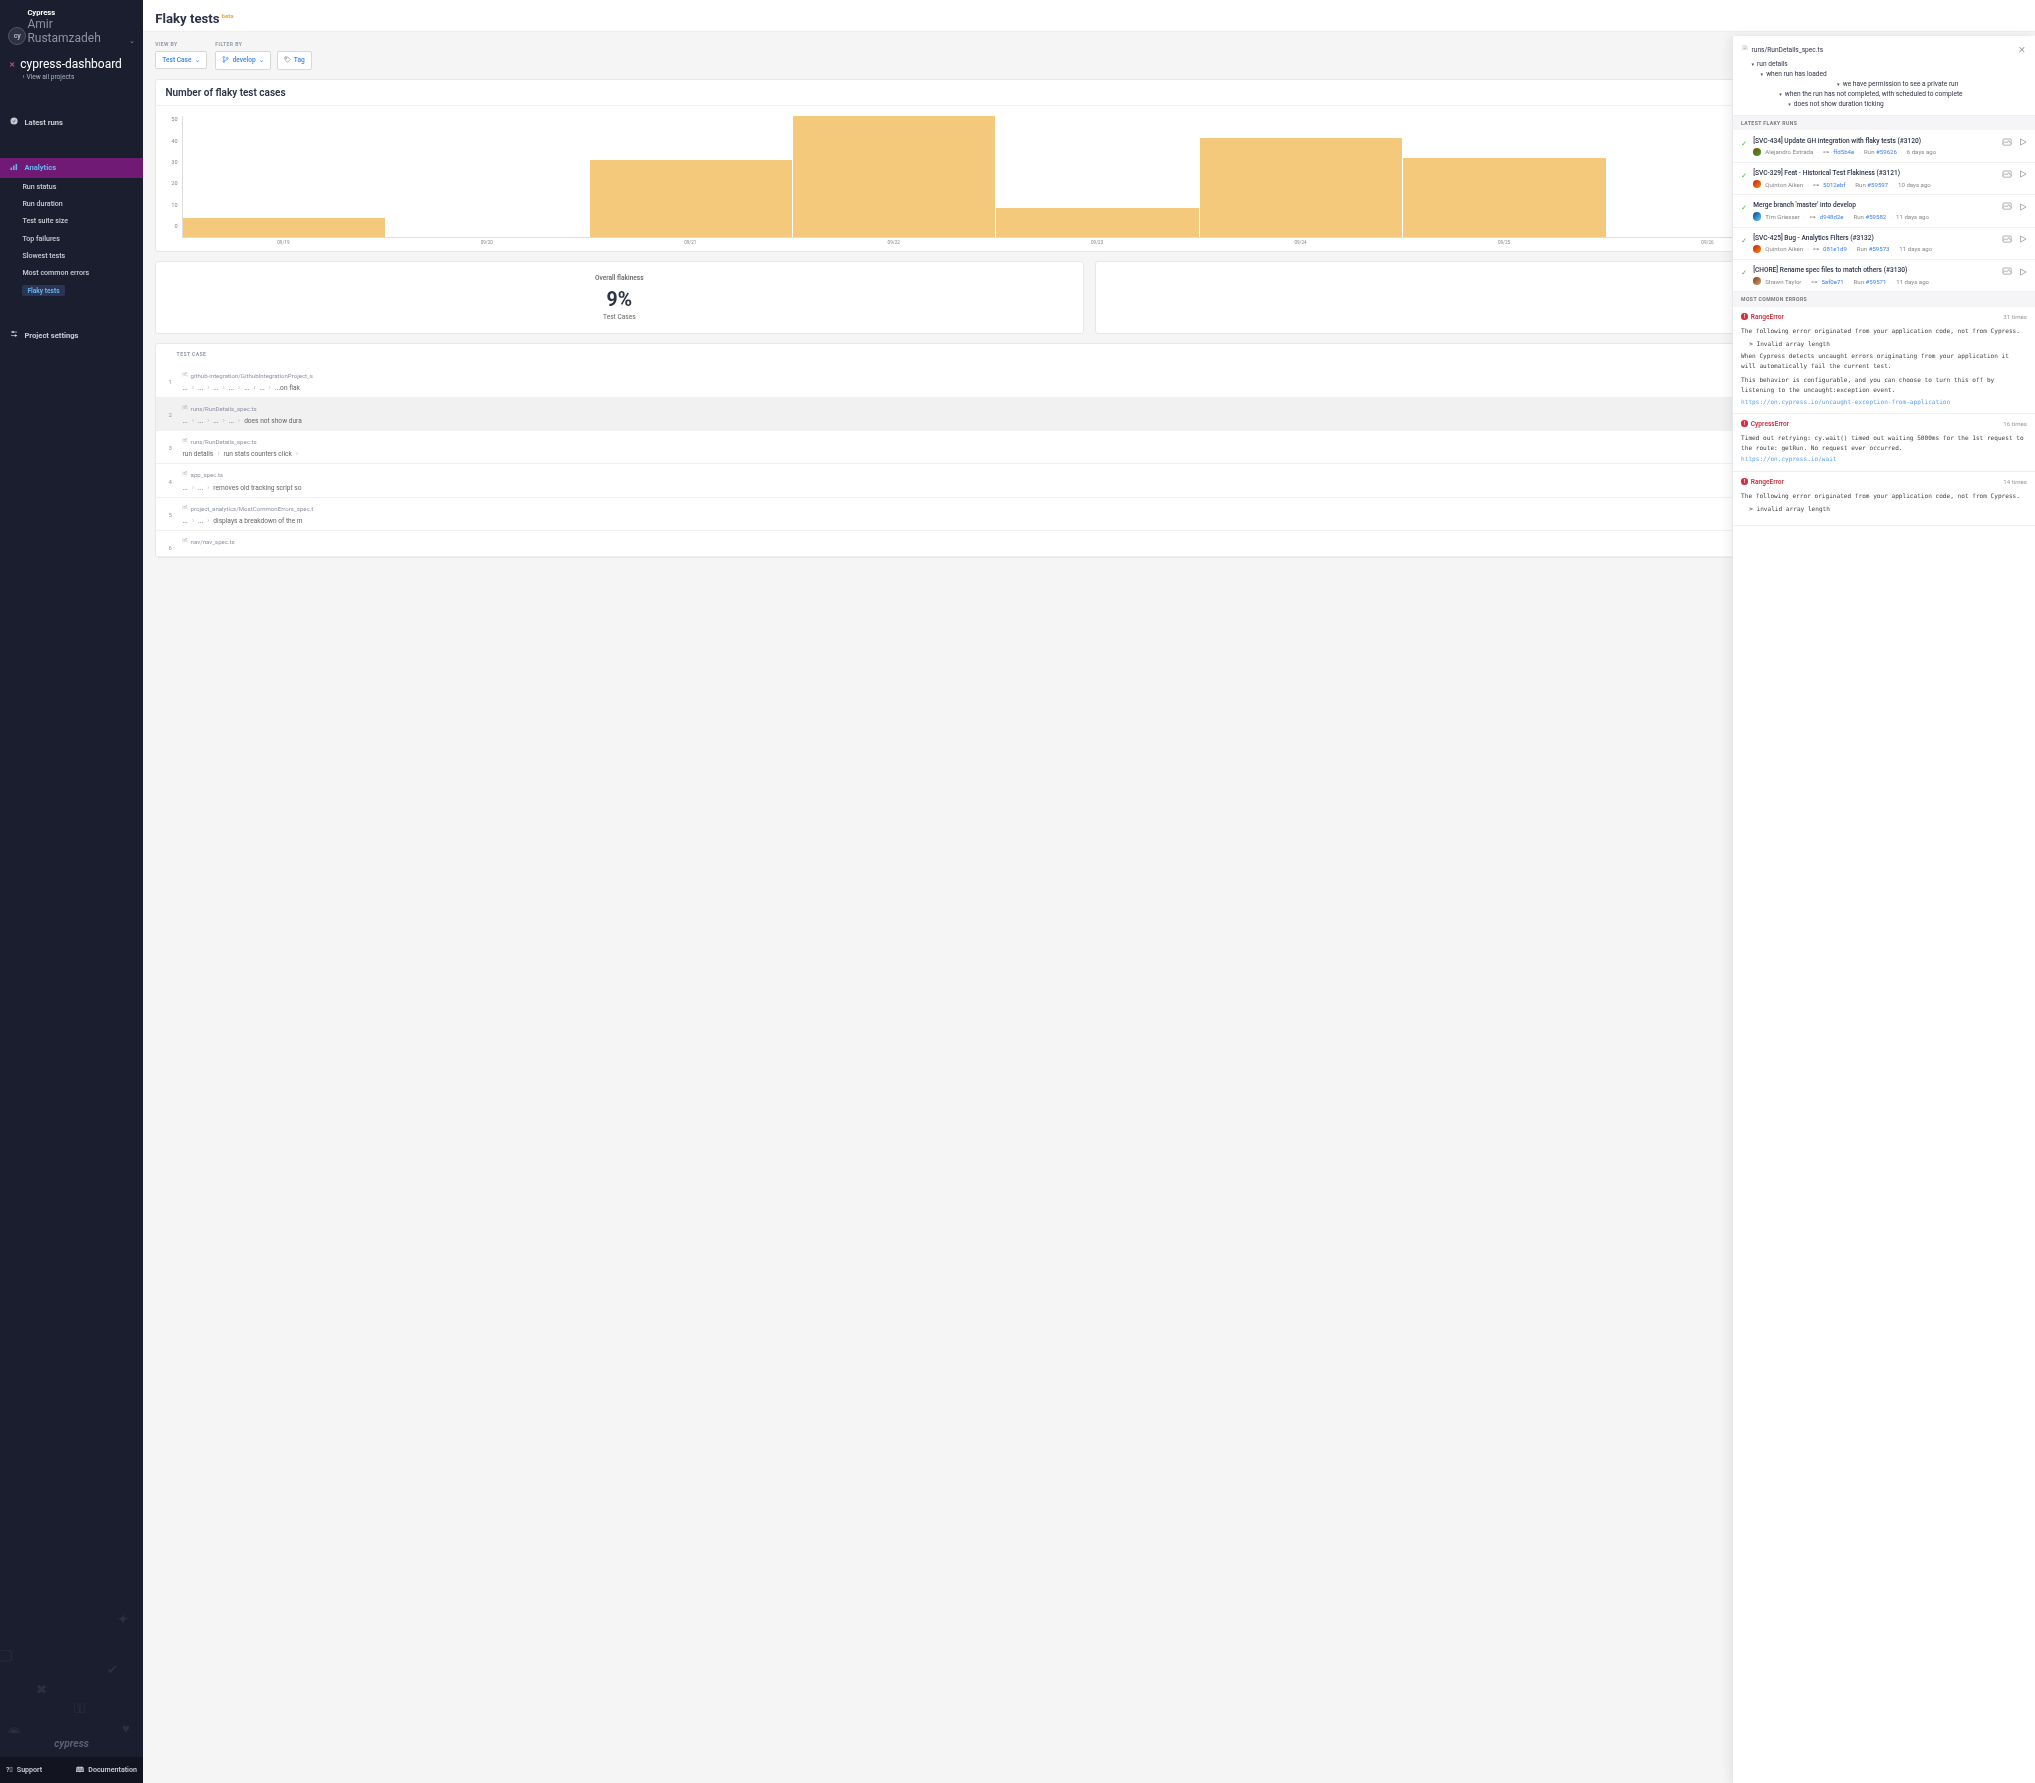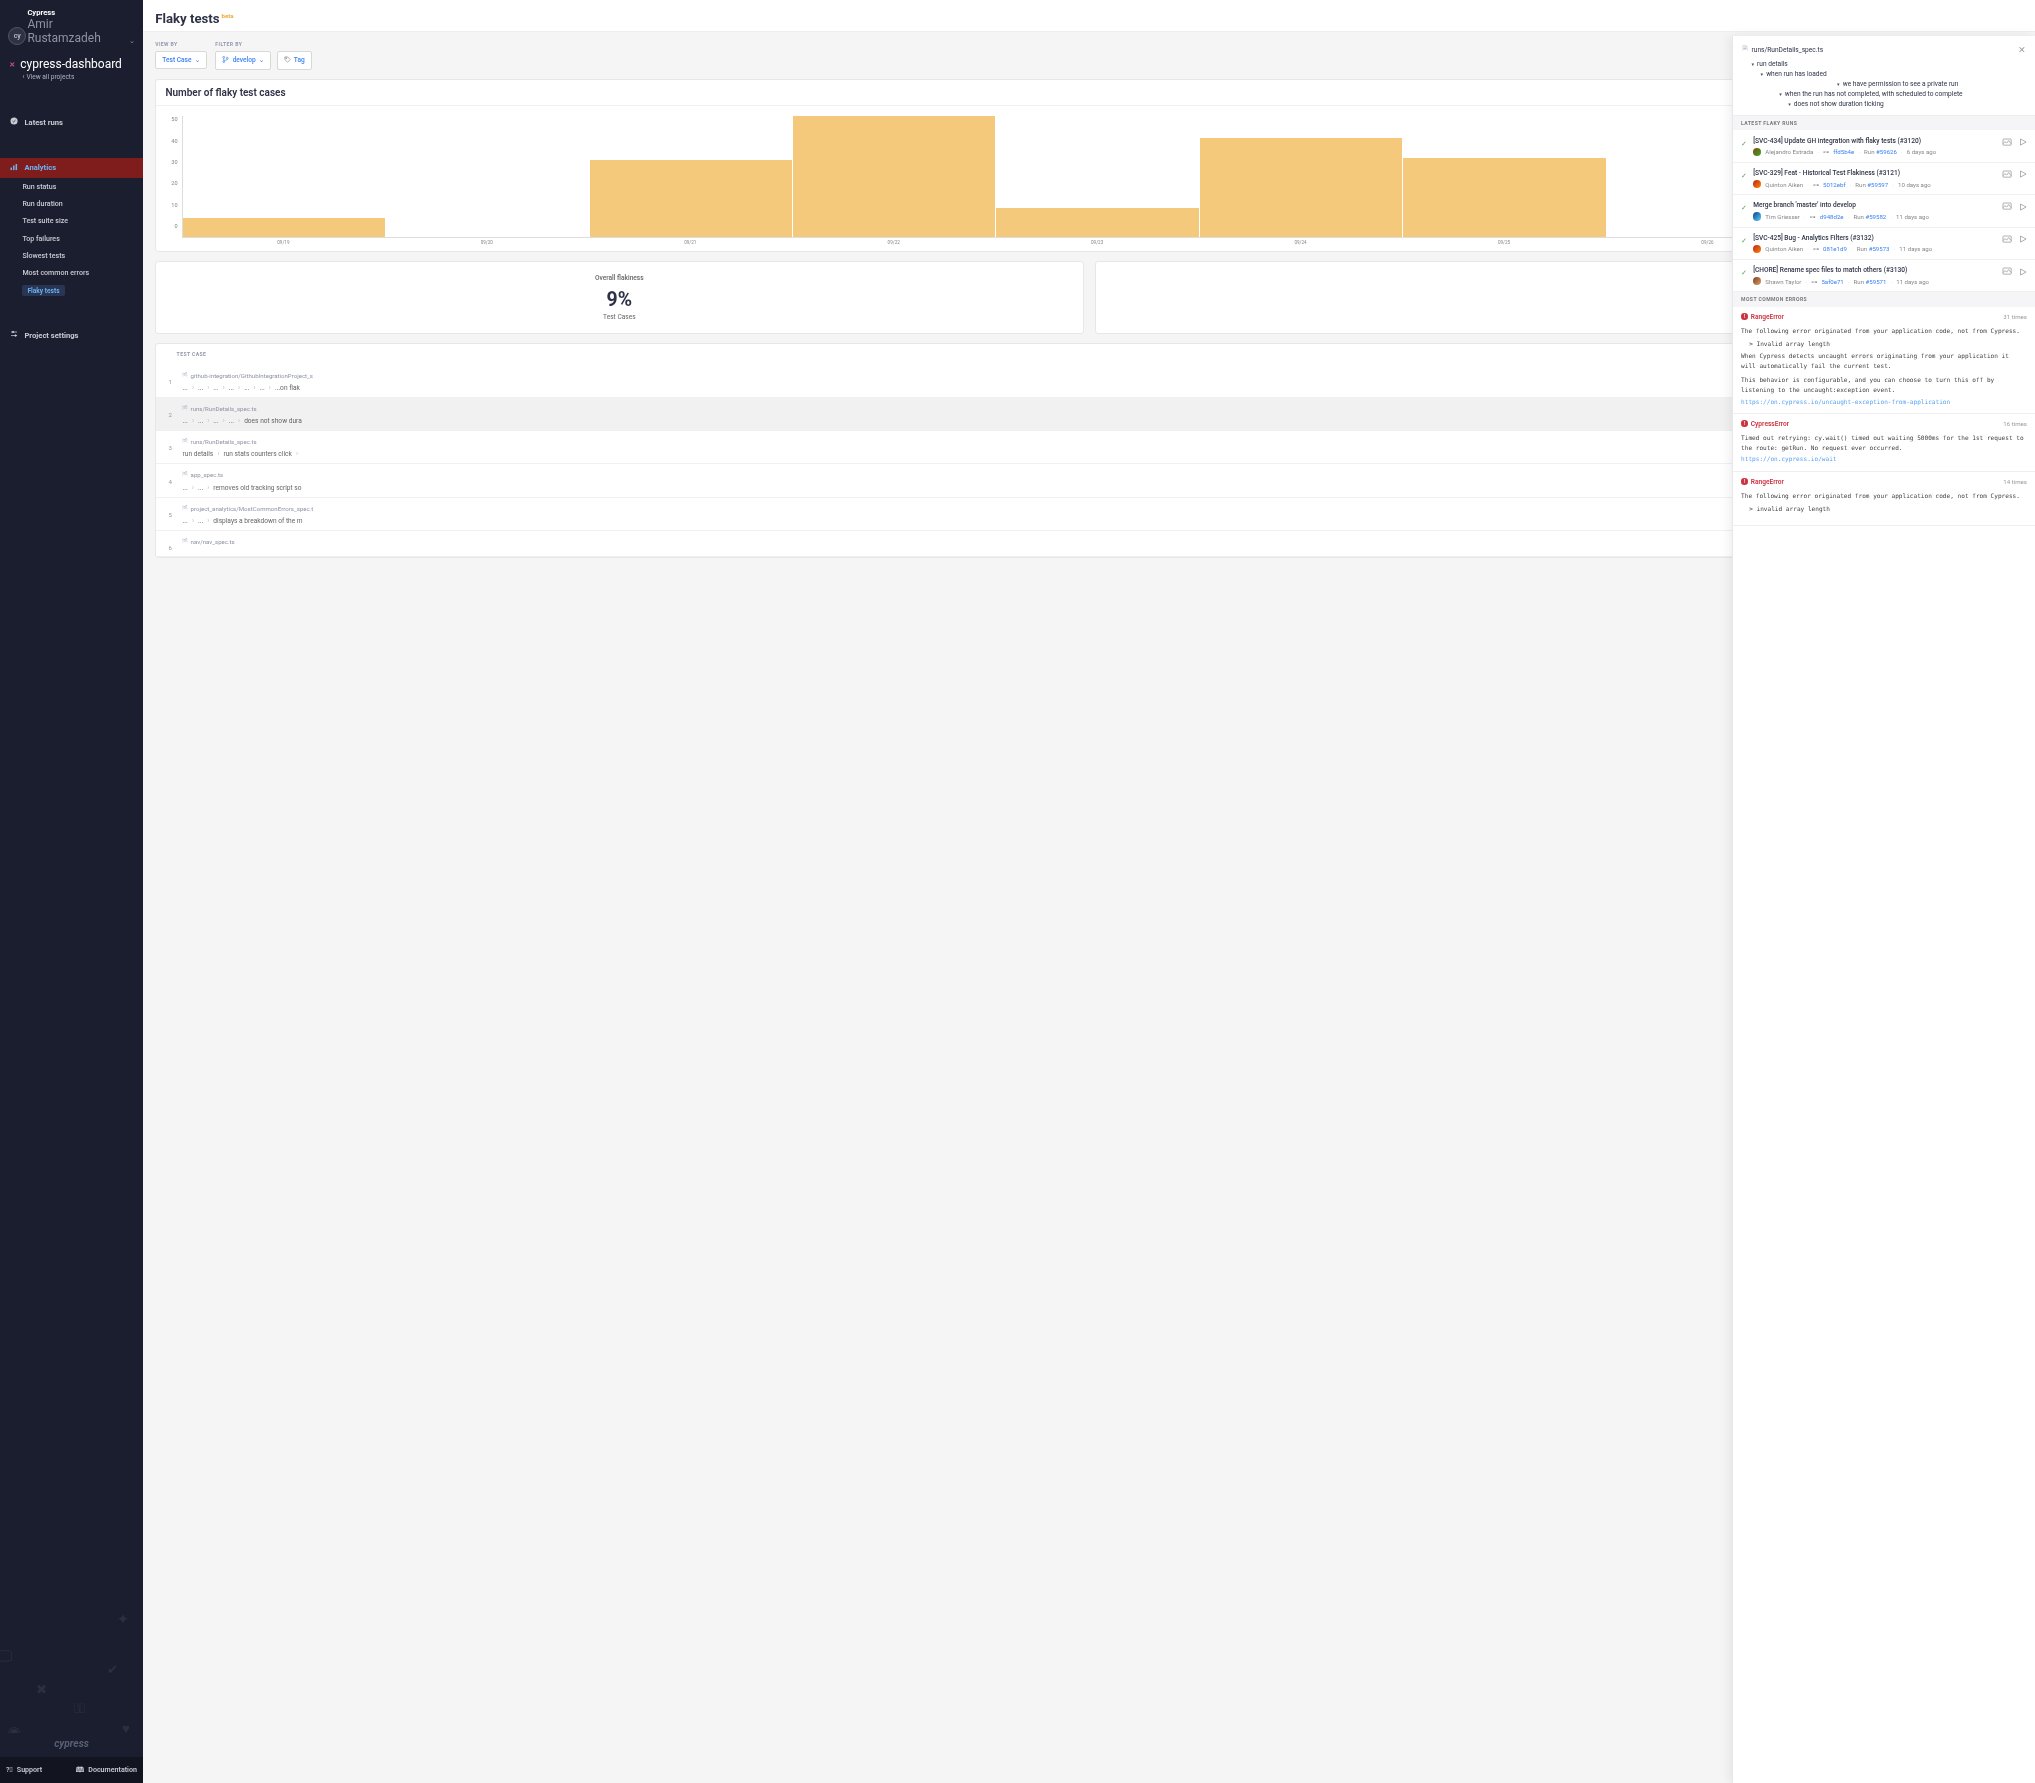--- a/index.html
+++ b/index.html
@@ -15,21 +15,21 @@
 .org-user { font-size: 12px; color: #8e92a4; }
 .sidebar-header .chevron { color: #8e92a4; }
 
 .project-name-row { padding: 4.1px 9.2px 2px; display: flex; align-items: center; gap: 5.1px; }
 .proj-close-icon { color: #c8507b; font-weight: bold; font-size: 7.1px; }
 .project-name { color: #fff; font-weight: 400; font-size: 12px; }
 .view-all { padding: 0 9.2px 6.1px 22.4px; font-size: 6.6px; color: #aeb1c1; display: flex; align-items: center; gap: 2px; }
 
 .nav-item { display: flex; align-items: center; gap: 6.1px; padding: 5.1px 9.2px; color: #c9cbd4; font-size: 7.6px; cursor: pointer; }
 .nav-item.section { font-weight: 700; margin-top: 25px; }
-.nav-item.active { background: #7f1d1d; color: #6bb5f3; font-weight: 700; }
+.nav-item.active { background: #701a75; color: #6bb5f3; font-weight: 700; }
 .nav-icon { width: 9.2px; text-align: center; }
 .sub-nav { padding-left: 22.4px; }
 .sub-nav .nav-item { padding: 4.1px 9.2px 4.1px 0; font-size: 7.1px; font-weight: 500; }
 .sub-nav .nav-item.selected { }
 .sub-nav .pill { background: #2a3554; color: #6bb5f3; padding: 1.5px 5.1px; border-radius: 2px; font-weight: 600; font-size: 6.6px; display: inline-block; }
 
 .sidebar-footer { margin-top: auto; }
 .footer-texture { height: 132px; position: relative; opacity: 0.15; overflow: hidden; }
 .footer-texture span { position: absolute; color: #8e92a4; }
 .cypress-logo { text-align: center; padding: 5.1px 0 8.1px; color: #5a5f75; font-weight: 700; font-size: 10.2px; font-style: italic; }

